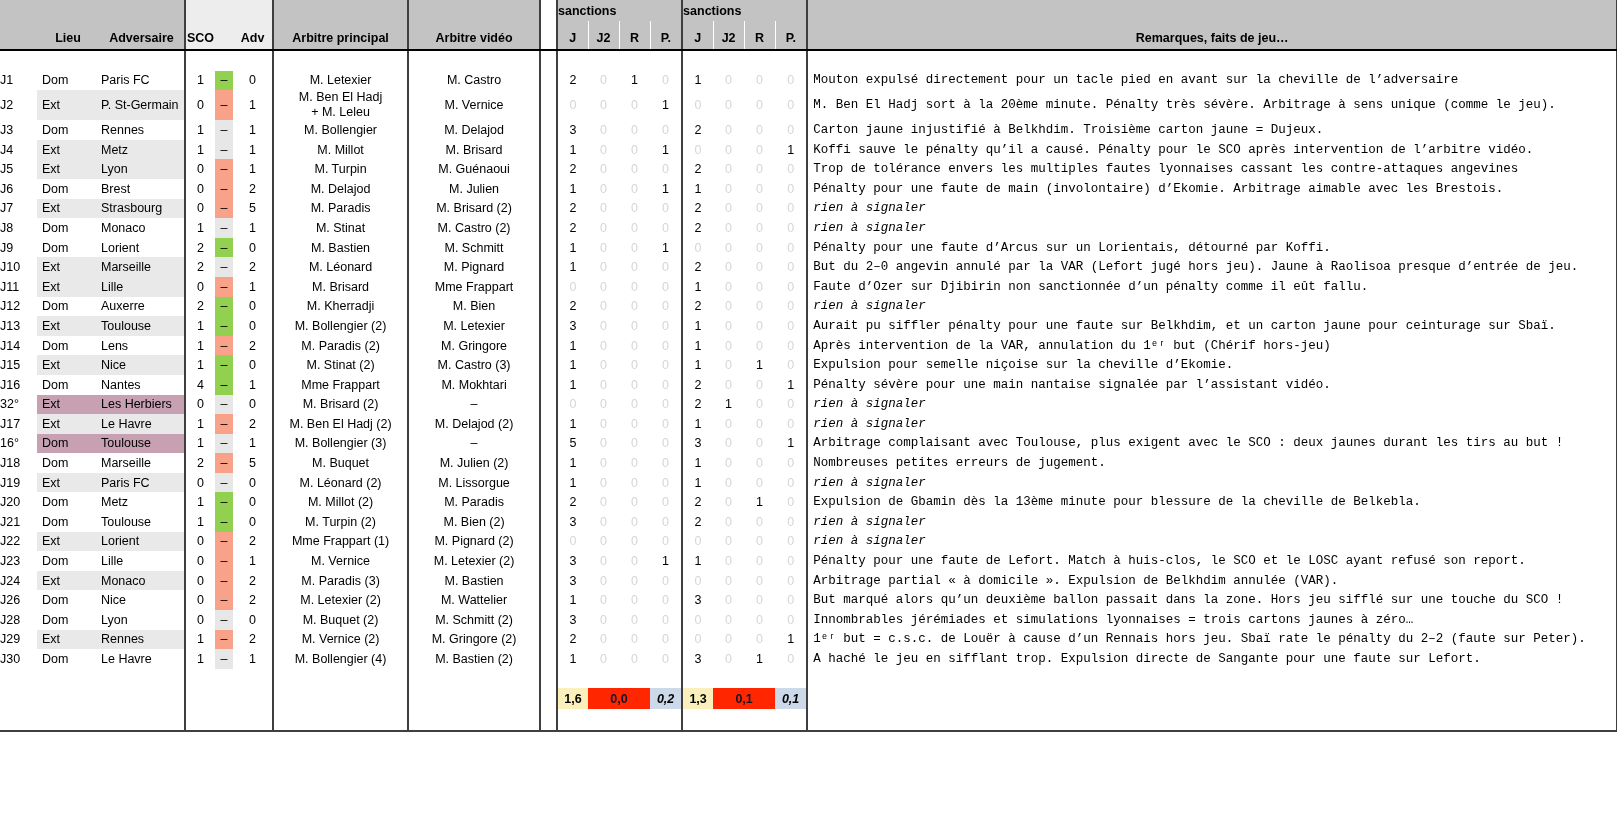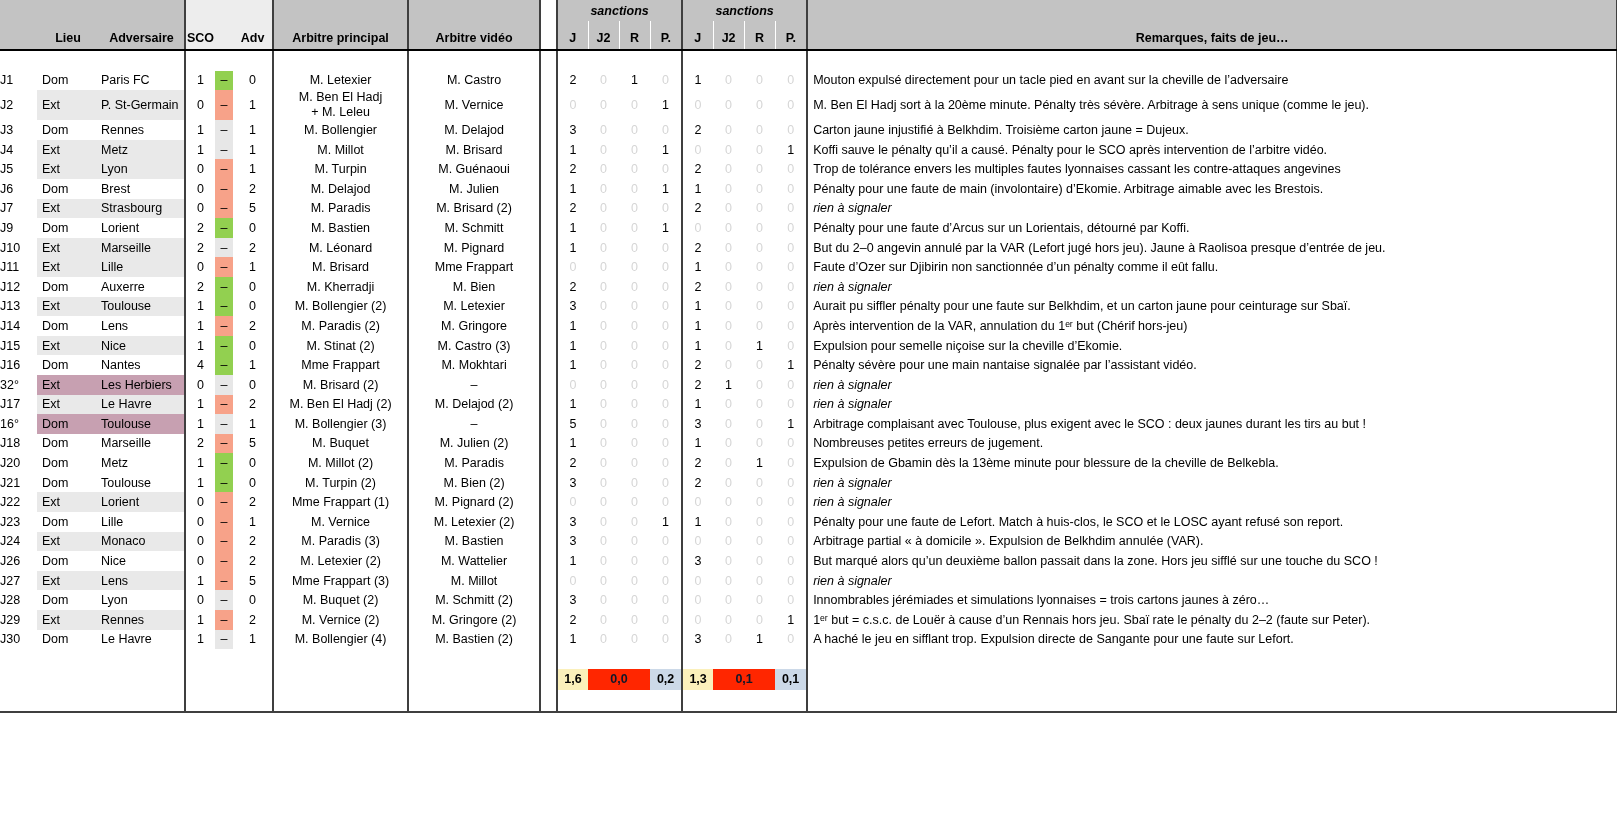--- a/index.html
+++ b/index.html
@@ -6,44 +6,44 @@
   body{font-family:"Liberation Sans","DejaVu Sans",sans-serif;font-size:12.5px;color:#000;}
   table{border-collapse:collapse;table-layout:fixed;width:1617px;}
   td{height:19.6px;padding:0;overflow:hidden;white-space:nowrap;vertical-align:middle;}
   
   .hg{background:var(--header_gray);}
   .hl{background:var(--header_light);}
   .gapcol{background:#fff;}
   .h1row td{height:21px;}
   .h2row td{height:21px;}
   .h3row td{height:24px;border-bottom:2px solid #000;}
-  .hd1{font-weight:bold;text-align:center;font-style:italic;}
+  .hd1{font-weight:bold;text-align:left;}
   .hd{font-weight:bold;text-align:center;vertical-align:bottom;padding-bottom:4px;}
   .wsep{border-left:1px solid #fff;}
   
   .bl{border-left:2px solid #3f3f3f;}
   .br{border-right:2px solid #3f3f3f;}
   .bb{border-bottom:2px solid #3f3f3f;}
   
   .c-jour{text-align:left;padding-right:6px;}
   .c-lieu{padding-left:5px;}
   .c-adv{padding-left:2px;}
   .c-s1,.c-s2,.c-dash,.c-arb,.c-vid,.san{text-align:center;}
-  .c-rem{padding-left:5px;}
+  .c-rem{padding-left:5px;font-family:Liberation Mono, monospace;}
   .it{font-style:italic;}
   .zero{color:var(--zero_text);}
   .bg-ext{background:var(--ext_row);}
   .bg-cup{background:var(--cup_row);}
   .res-win{background:var(--win);}
   .res-loss{background:var(--loss);}
   .res-draw{background:var(--draw);}
   .two-line{line-height:15px;}
   .sum-y{background:var(--summary_yellow);font-weight:bold;}
   .sum-r{background:var(--summary_red);color:#0f172a;font-weight:bold;}
-  .sum-b{background:var(--summary_blue);font-weight:bold;}
+  .sum-b{background:var(--summary_blue);font-weight:bold;font-style:italic;}
 </style>
 </head>
 <body>
 
 <table>
   <colgroup>
     <col style="width:37px">
       <col style="width:62px">
       <col style="width:86px">
     <col style="width:30px">
@@ -252,20 +252,40 @@
         <td class="san zero">0</td>
         <td class="san zero">0</td>
         <td class="san zero">0</td>
         <td class="san bl">2</td>
         <td class="san zero">0</td>
         <td class="san zero">0</td>
         <td class="san zero">0</td>
         <td class="c-rem bl br it">rien à signaler</td>
       </tr>
       <tr>
+        <td class="c-jour">J8</td>
+        <td class="c-lieu">Dom</td>
+        <td class="c-adv">Monaco</td>
+        <td class="c-s1 bl">1</td>
+        <td class="c-dash res-draw">–</td>
+        <td class="c-s2">1</td>
+        <td class="c-arb bl">M. Stinat</td>
+        <td class="c-vid bl br">M. Castro (2)</td>
+        <td class="gapcol"></td>
+        <td class="san bl">2</td>
+        <td class="san zero">0</td>
+        <td class="san zero">0</td>
+        <td class="san zero">0</td>
+        <td class="san bl">2</td>
+        <td class="san zero">0</td>
+        <td class="san zero">0</td>
+        <td class="san zero">0</td>
+        <td class="c-rem bl br it">rien à signaler</td>
+      </tr>
+      <tr>
         <td class="c-jour">J9</td>
         <td class="c-lieu">Dom</td>
         <td class="c-adv">Lorient</td>
         <td class="c-s1 bl">2</td>
         <td class="c-dash res-win">–</td>
         <td class="c-s2">0</td>
         <td class="c-arb bl">M. Bastien</td>
         <td class="c-vid bl br">M. Schmitt</td>
         <td class="gapcol"></td>
         <td class="san bl">1</td>
@@ -492,20 +512,40 @@
         <td class="san zero">0</td>
         <td class="san zero">0</td>
         <td class="san zero">0</td>
         <td class="san bl">1</td>
         <td class="san zero">0</td>
         <td class="san zero">0</td>
         <td class="san zero">0</td>
         <td class="c-rem bl br">Nombreuses petites erreurs de jugement.</td>
       </tr>
       <tr>
+        <td class="c-jour">J19</td>
+        <td class="c-lieu bg-ext">Ext</td>
+        <td class="c-adv bg-ext">Paris FC</td>
+        <td class="c-s1 bl">0</td>
+        <td class="c-dash res-draw">–</td>
+        <td class="c-s2">0</td>
+        <td class="c-arb bl">M. Léonard (2)</td>
+        <td class="c-vid bl br">M. Lissorgue</td>
+        <td class="gapcol"></td>
+        <td class="san bl">1</td>
+        <td class="san zero">0</td>
+        <td class="san zero">0</td>
+        <td class="san zero">0</td>
+        <td class="san bl">1</td>
+        <td class="san zero">0</td>
+        <td class="san zero">0</td>
+        <td class="san zero">0</td>
+        <td class="c-rem bl br it">rien à signaler</td>
+      </tr>
+      <tr>
         <td class="c-jour">J20</td>
         <td class="c-lieu">Dom</td>
         <td class="c-adv">Metz</td>
         <td class="c-s1 bl">1</td>
         <td class="c-dash res-win">–</td>
         <td class="c-s2">0</td>
         <td class="c-arb bl">M. Millot (2)</td>
         <td class="c-vid bl br">M. Paradis</td>
         <td class="gapcol"></td>
         <td class="san bl">2</td>
@@ -610,40 +650,20 @@
         <td class="gapcol"></td>
         <td class="san bl">1</td>
         <td class="san zero">0</td>
         <td class="san zero">0</td>
         <td class="san zero">0</td>
         <td class="san bl">3</td>
         <td class="san zero">0</td>
         <td class="san zero">0</td>
         <td class="san zero">0</td>
         <td class="c-rem bl br">But marqué alors qu’un deuxième ballon passait dans la zone. Hors jeu sifflé sur une touche du SCO !</td>
-      </tr>
-      <tr>
-        <td class="c-jour">J27</td>
-        <td class="c-lieu bg-ext">Ext</td>
-        <td class="c-adv bg-ext">Lens</td>
-        <td class="c-s1 bl">1</td>
-        <td class="c-dash res-loss">–</td>
-        <td class="c-s2">5</td>
-        <td class="c-arb bl">Mme Frappart (3)</td>
-        <td class="c-vid bl br">M. Millot</td>
-        <td class="gapcol"></td>
-        <td class="san bl zero">0</td>
-        <td class="san zero">0</td>
-        <td class="san zero">0</td>
-        <td class="san zero">0</td>
-        <td class="san bl zero">0</td>
-        <td class="san zero">0</td>
-        <td class="san zero">0</td>
-        <td class="san zero">0</td>
-        <td class="c-rem bl br it">rien à signaler</td>
       </tr>
       <tr>
         <td class="c-jour">J28</td>
         <td class="c-lieu">Dom</td>
         <td class="c-adv">Lyon</td>
         <td class="c-s1 bl">0</td>
         <td class="c-dash res-draw">–</td>
         <td class="c-s2">0</td>
         <td class="c-arb bl">M. Buquet (2)</td>
         <td class="c-vid bl br">M. Schmitt (2)</td>

